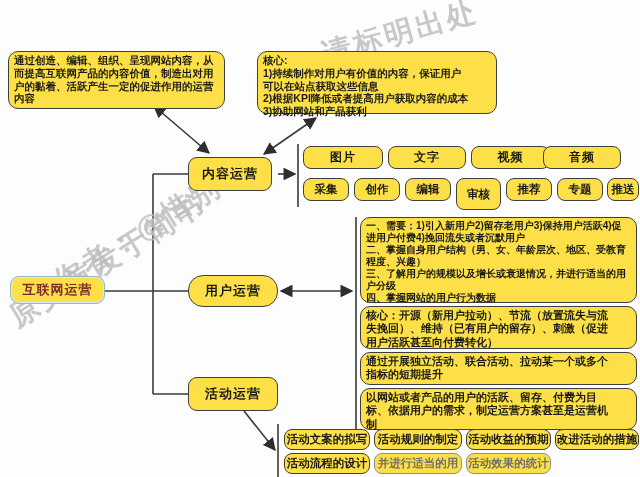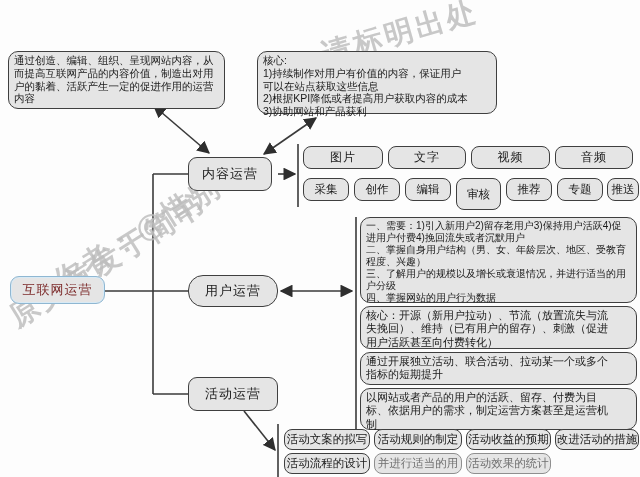--- a/index.html
+++ b/index.html
@@ -2,23 +2,23 @@
 <html><head>
 <meta charset="utf-8">
 <style>
   html,body{margin:0;padding:0;}
   body{
     width:640px;height:477px;position:relative;overflow:hidden;
     background:#fdfdfd;
     font-family:"Liberation Sans","DejaVu Sans",sans-serif;
   }
   .box{
-    position:absolute;background:#e5e5e5;border:1.6px solid #3f3f3f;
+    position:absolute;background:#fde047;border:1.6px solid #3f3f3f;
     border-radius:9px;box-sizing:border-box;color:#1a1a1a;
-    font-weight:normal;
+    font-weight:bold;
   }
   .node{
     display:flex;align-items:center;justify-content:center;
     font-size:13px;letter-spacing:1px;
   }
   .descbox{
     padding:2px 5px;font-size:10.5px;line-height:1.22;
     white-space:pre-line;border-radius:10px;
   }
   .chip{
@@ -86,21 +86,21 @@
 内容</div>
 <div class="box descbox" style="left:257px;top:51px;width:240px;height:63px;font-size:10.5px;">核心:
 1)持续制作对用户有价值的内容，保证用户
 可以在站点获取这些信息
 2)根据KPI降低或者提高用户获取内容的成本
 3)协助网站和产品获利</div>
 
 <div class="box chip" style="left:303px;top:146px;width:80px;height:23px;">图片</div>
 <div class="box chip" style="left:388px;top:146px;width:78px;height:23px;">文字</div>
 <div class="box chip" style="left:471px;top:146px;width:79px;height:23px;">视频</div>
-<div class="box chip" style="left:555px;top:146px;width:78px;height:23px;">音频</div>
+<div class="box chip" style="left:543px;top:146px;width:78px;height:23px;">音频</div>
 
 <div class="box chip small" style="left:303px;top:178px;width:46px;height:23px;">采集</div>
 <div class="box chip small" style="left:354px;top:178px;width:46px;height:23px;">创作</div>
 <div class="box chip small" style="left:405px;top:178px;width:46px;height:23px;">编辑</div>
 <div class="box chip small" style="left:456px;top:178px;width:45px;height:32px;">审核</div>
 <div class="box chip small" style="left:506px;top:178px;width:46px;height:23px;">推荐</div>
 <div class="box chip small" style="left:557px;top:178px;width:46px;height:23px;">专题</div>
 <div class="box chip small" style="left:607px;top:178px;width:32px;height:23px;">推送</div>
 
 <div class="box descbox" style="left:360px;top:217px;width:277px;height:86px;font-size:10px;line-height:1.2;">一、需要：1)引入新用户2)留存老用户3)保持用户活跃4)促

